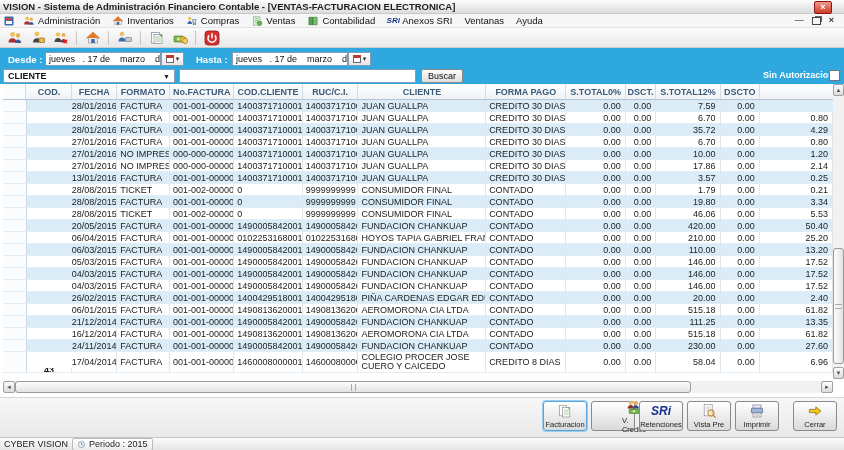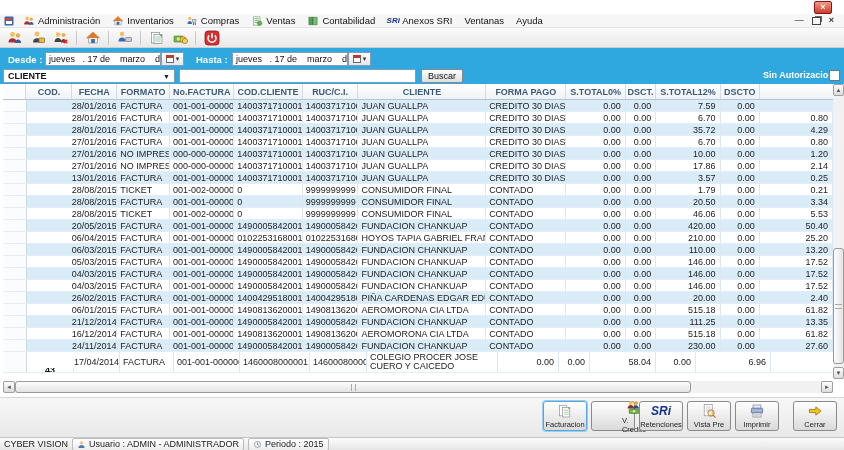--- a/index.html
+++ b/index.html
@@ -89,20 +89,23 @@
              gap:4px;padding:0 4px;box-sizing:border-box;}
   .sb-sec{display:flex;align-items:center;gap:3px;height:11px;padding:0 4px;border:1px solid #bbb;
           border-radius:2px;background:linear-gradient(#fff,#ececec);white-space:nowrap;}
   .sb-sec .icon{width:9px;height:9px;}
 </style>
 </head>
 <body>
 
 <div id="app">
 
+  <div class="abs" id="titlebar">
+    <span>VISION - Sistema de Administración Financiero Contable - [VENTAS-FACTURACION ELECTRONICA]</span>
+  </div>
   <div id="win-close">×</div>
 
   <div class="abs" id="menubar">
     <span class="icon" id="mdi-child-icon" style="width:12px;height:12px;margin-right:2px;">
         <svg viewBox="0 0 16 16">
           <rect x="2" y="2" width="12" height="12" rx="1.5" fill="#3a6aaa"></rect>
           <rect x="4" y="4" width="8" height="3" fill="#d84040"></rect>
           <rect x="4" y="8" width="8" height="4" fill="#fff"></rect>
         </svg>
       </span>
@@ -447,21 +450,21 @@
           <div class="cell center cod" style="width: 47px;">130</div>
           <div class="cell center" style="width: 46px;">28/08/2015</div>
           <div class="cell" style="width: 54px;">FACTURA</div>
           <div class="cell" style="width: 66px;">001-001-000006953</div>
           <div class="cell" style="width: 70px;">0</div>
           <div class="cell" style="width: 57px;">9999999999</div>
           <div class="cell" style="width: 131px;">CONSUMIDOR FINAL</div>
           <div class="cell" style="width: 82px;">CONTADO</div>
           <div class="cell num" style="width: 61px;">0.00</div>
           <div class="cell num" style="width: 31px;">0.00</div>
-          <div class="cell num" style="width: 66px;">20.50</div>
+          <div class="cell num" style="width: 66px;">19.80</div>
           <div class="cell num" style="width: 40px;">0.00</div>
           <div class="cell num" style="width: 75px;">3.34</div>
         </div>
         <div class="row">
           <div class="cell gutter" style="width: 24px;"></div>
           <div class="cell center cod" style="width: 47px;">129</div>
           <div class="cell center" style="width: 46px;">28/08/2015</div>
           <div class="cell" style="width: 54px;">TICKET</div>
           <div class="cell" style="width: 66px;">001-002-000007579</div>
           <div class="cell" style="width: 70px;">0</div>
@@ -652,20 +655,21 @@
         </div>
         <div class="row tall">
           <div class="cell gutter" style="width: 24px;"></div>
           <div class="cell center cod" style="width: 47px;">43</div>
           <div class="cell center" style="width: 46px;">17/04/2014</div>
           <div class="cell" style="width: 54px;">FACTURA</div>
           <div class="cell" style="width: 66px;">001-001-000006883</div>
           <div class="cell" style="width: 70px;">1460008000001</div>
           <div class="cell" style="width: 57px;">1460008000001</div>
           <div class="cell wrap" style="width: 131px;">COLEGIO PROCER JOSE CUERO Y CAICEDO</div>
+          <div class="cell" style="width: 82px;">CREDITO 8 DIAS</div>
           <div class="cell num" style="width: 61px;">0.00</div>
           <div class="cell num" style="width: 31px;">0.00</div>
           <div class="cell num" style="width: 66px;">58.04</div>
           <div class="cell num" style="width: 40px;">0.00</div>
           <div class="cell num" style="width: 75px;">6.96</div>
         </div>
       </div>
   </div>
 
   <div class="sb" style="left:833px;top:84px;width:11px;height:295px;">
@@ -746,29 +750,20 @@
         <span>Cerrar</span>
       </div>
     </div>
 
   <div class="abs" id="statusbar">
     <span>CYBER VISION</span>
     <span id="status-items" style="display:flex;align-items:center;gap:4px;">
         <span class="sb-sec">
           <span class="icon" style="width: 9px; height: 9px;">
             <svg viewBox="0 0 16 16">
-              <circle cx="8" cy="5" r="3" fill="#f0c090"></circle>
-              <path d="M2.5 14c.4-3.4 2.6-5 5.5-5s5.1 1.6 5.5 5z" fill="#4a7ab5"></path>
-            </svg>
-          </span>
-          <span>Usuario : ADMIN - ADMINISTRADOR</span>
-        </span>
-        <span class="sb-sec">
-          <span class="icon" style="width: 9px; height: 9px;">
-            <svg viewBox="0 0 16 16">
               <circle cx="8" cy="8" r="5.5" fill="#eef4fa" stroke="#567" stroke-width=".9"></circle>
               <path d="M8 4.8V8l2.3 1.6" stroke="#345" stroke-width="1.1" fill="none"></path>
             </svg>
           </span>
           <span>Periodo : 2015</span>
         </span>
       </span>
   </div>
 </div>
 

